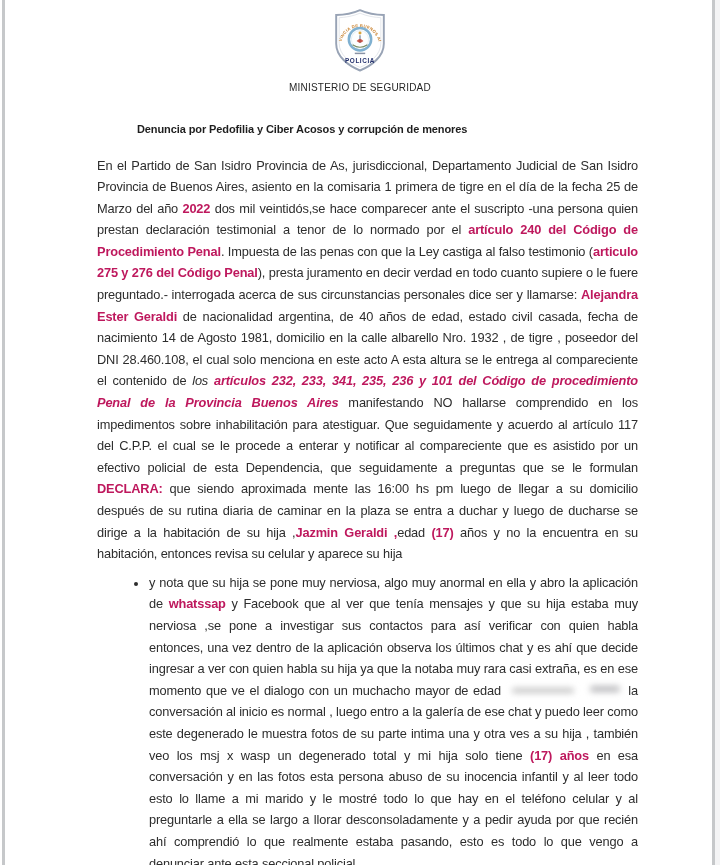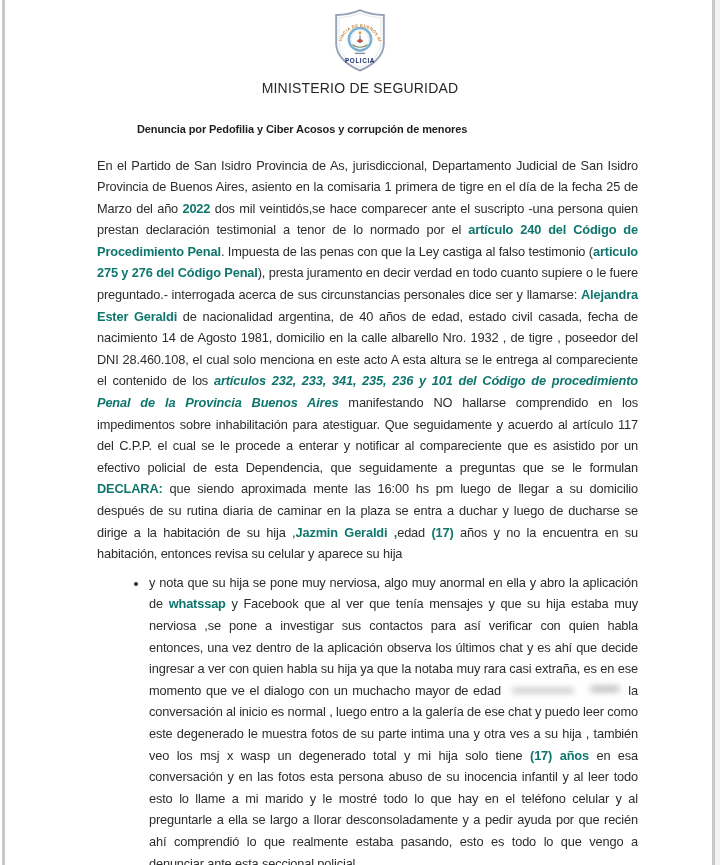--- a/index.html
+++ b/index.html
@@ -12,34 +12,34 @@
   .page{
     position:relative;width:720px;height:865px;background:#fff;
   }
   
   .edge-left{position:absolute;left:2px;top:0;width:3px;height:865px;background:#c6c8ca;}
   .edge-right{position:absolute;right:5px;top:0;width:3px;height:865px;background:#c6c8ca;}
   .edge-right-strip{position:absolute;right:0;top:0;width:5px;height:865px;background:#f4f4f5;}
 
   .header{padding-top:8px;text-align:center;}
   .logo{display:block;margin:0 auto;}
-  .ministry{margin-top:9px;font-size:14px;line-height:14.5px;color:#272727;letter-spacing:.2px;}
+  .ministry{margin-top:9px;font-size:10px;line-height:14.5px;color:#272727;letter-spacing:.2px;}
 
   .title{
     margin:27px 82px 0 137px;
     font-size:11px;font-weight:bold;color:#1e1e1e;letter-spacing:-0.1px;
   }
 
   .content{margin:20px 82px 0 97px;width:541px;}
   .para{
     margin:0;text-align:justify;
     font-size:12.8px;line-height:21.6px;letter-spacing:-0.15px;color:#2d2d2d;
   }
-  .b{font-weight:bold;color:#0f766e;}
-  .i{}
+  .b{font-weight:bold;color:#be185d;}
+  .i{font-style:italic;}
   .b.i{font-weight:bold;font-style:italic;}
 
   ul.bullets{
     margin:7px 0 0 0;padding:0 0 0 51px;list-style:disc outside;
   }
   ul.bullets li{
     text-align:justify;font-size:12.8px;line-height:21.6px;letter-spacing:-0.15px;
     margin:0 0 3px 0;padding-left:1px;color:#2d2d2d;
   }
   ul.bullets li::marker{color:#2d2d2d;font-size:12px;}

